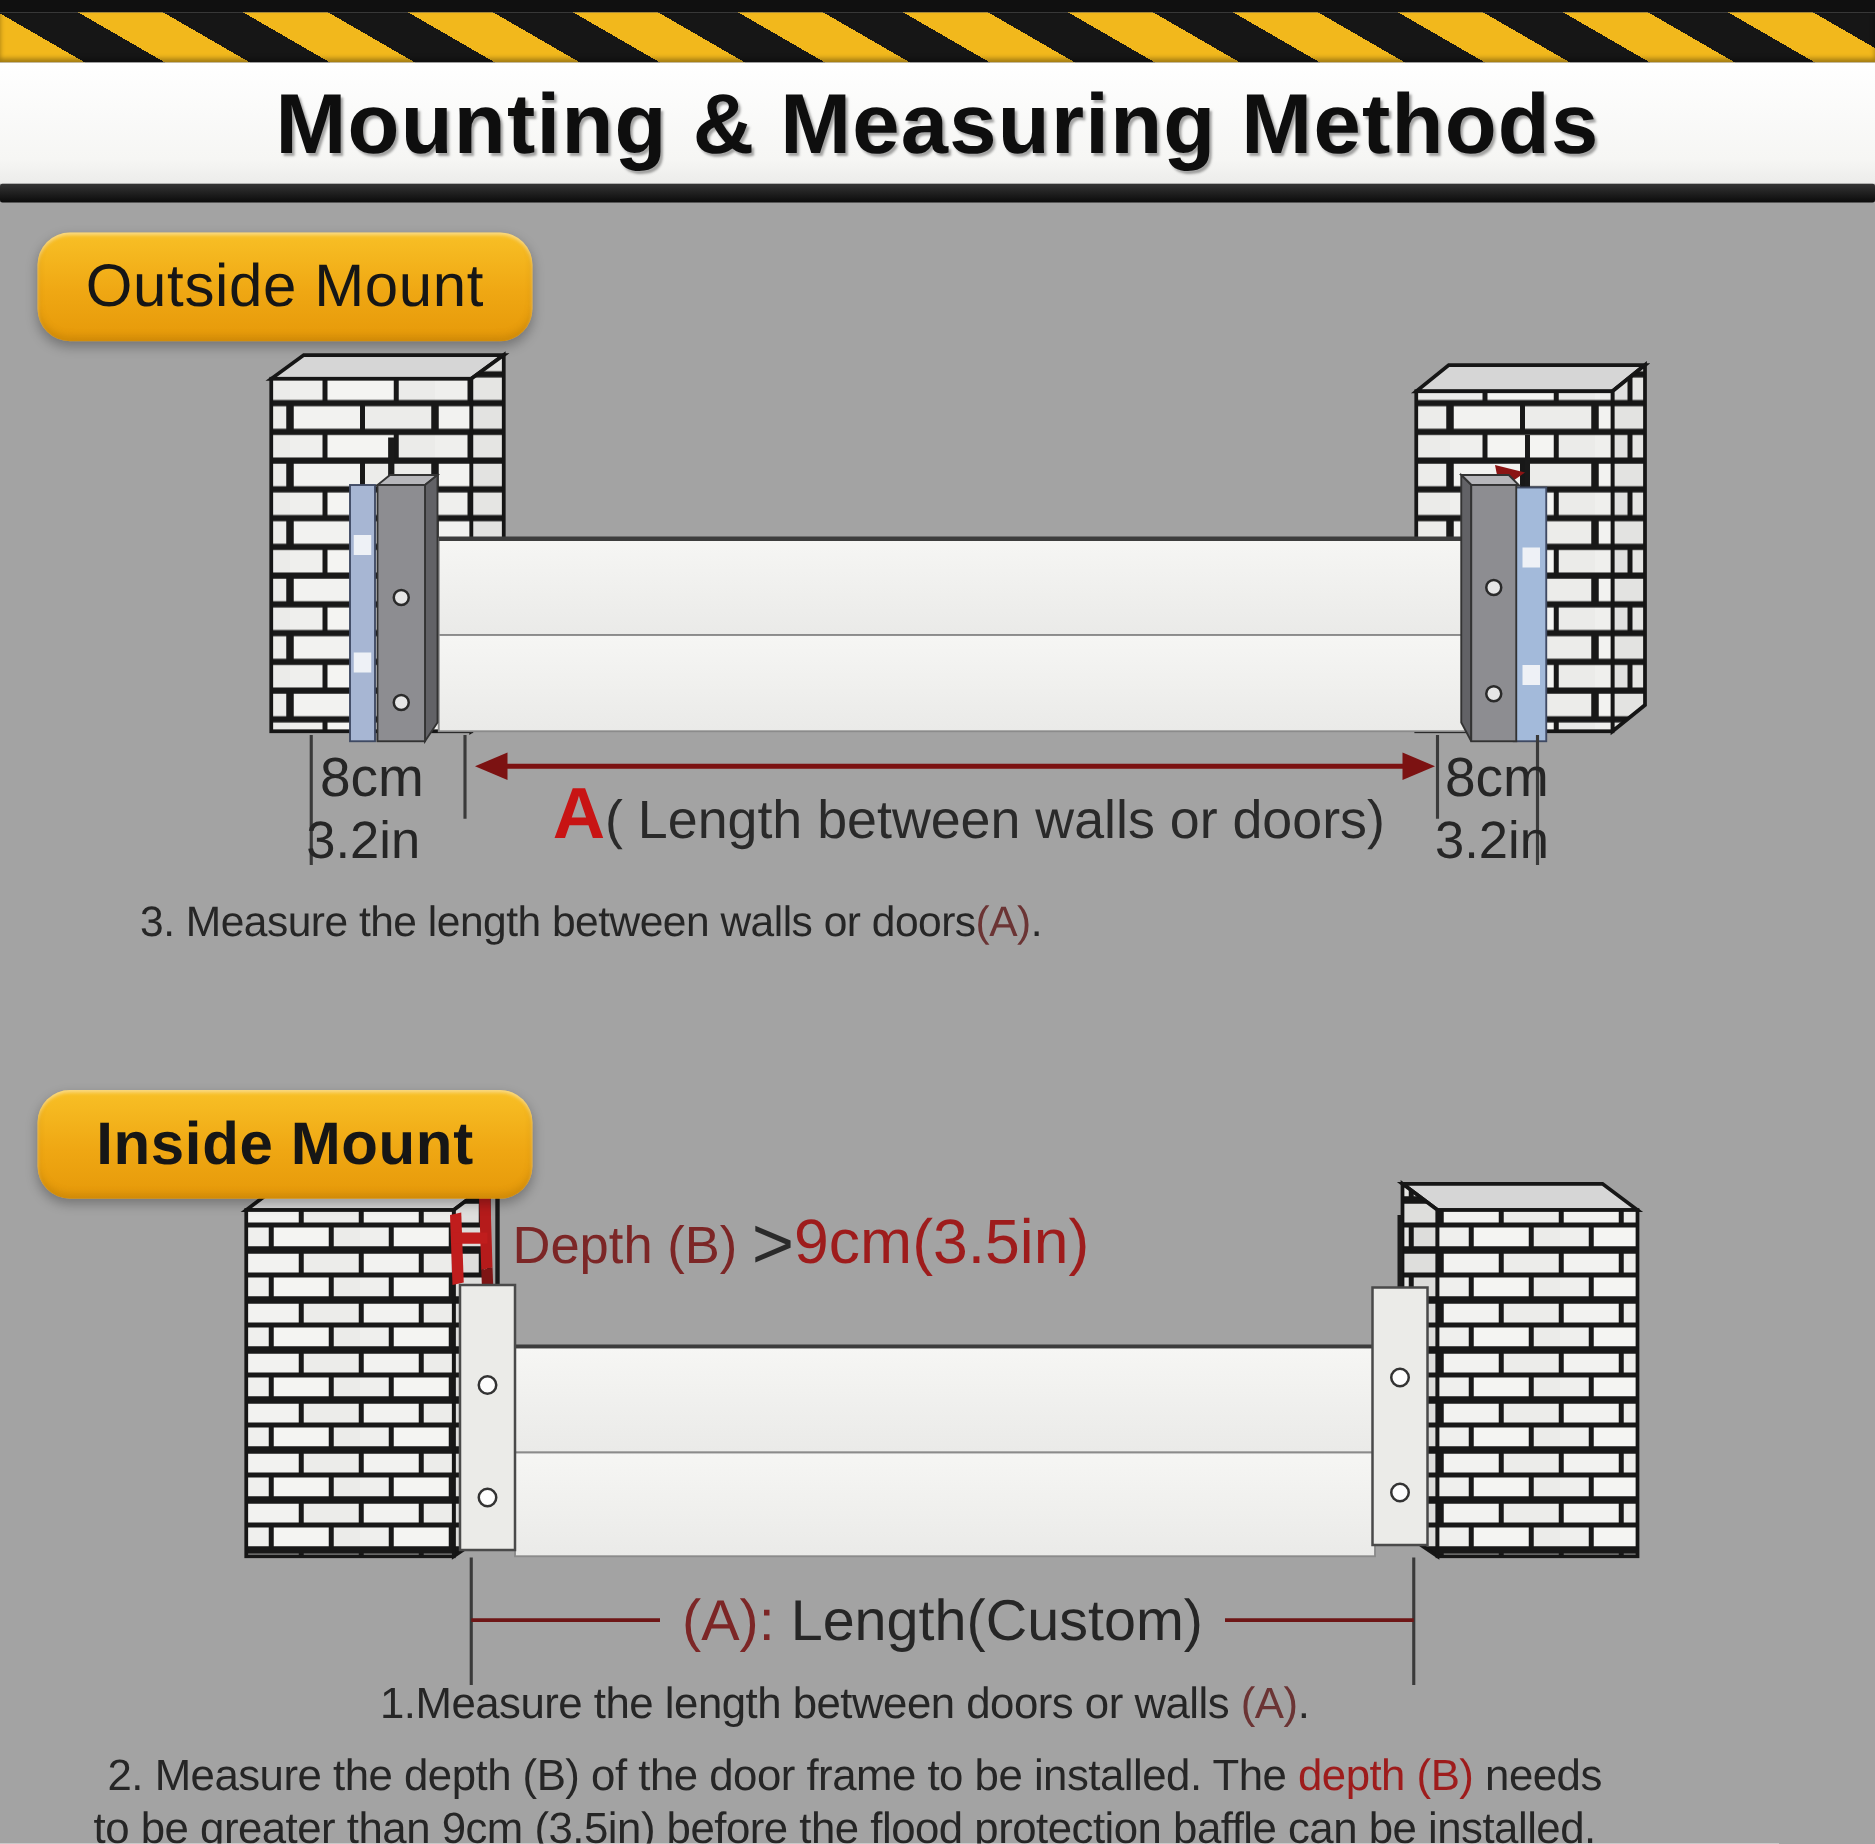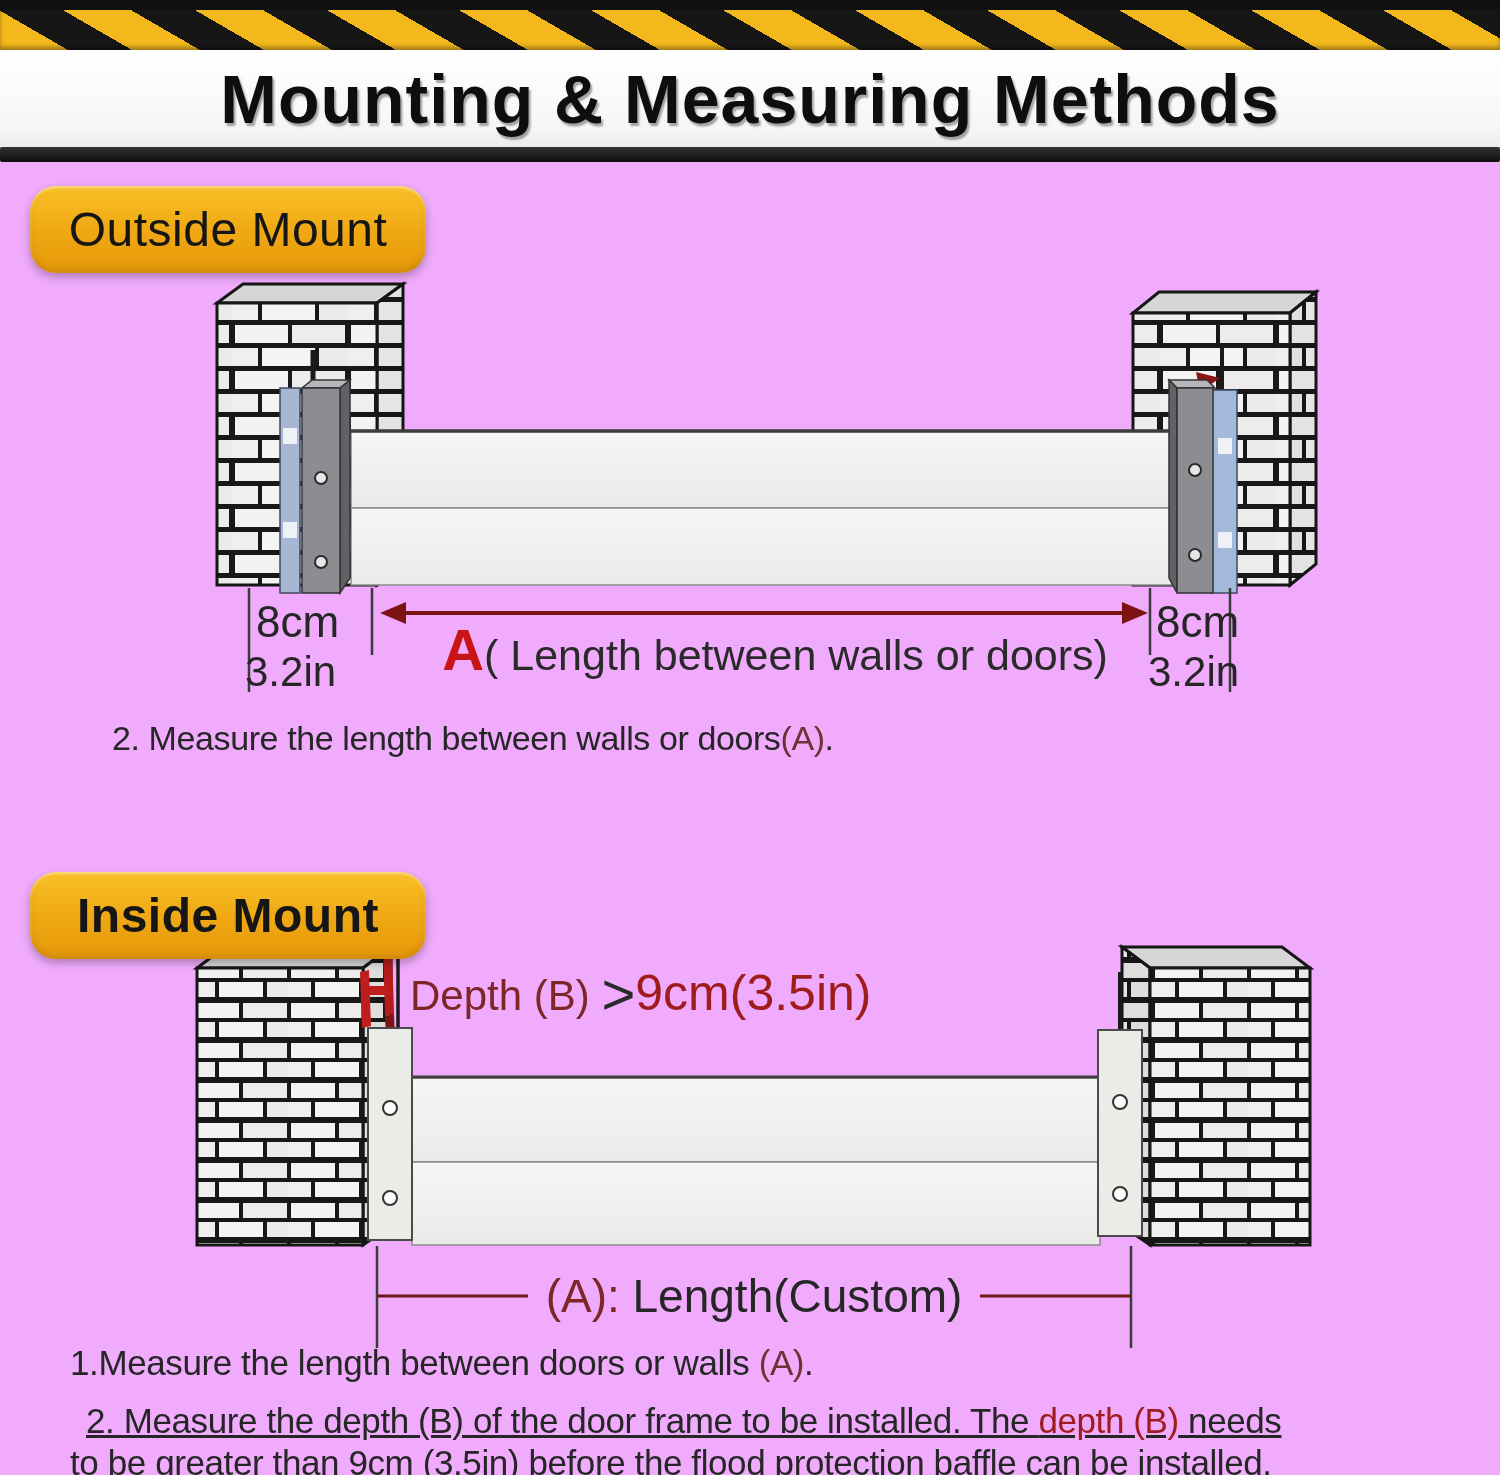--- a/index.html
+++ b/index.html
@@ -1,18 +1,18 @@
 <!DOCTYPE html>
 <html><head>
 <meta charset="utf-8">
 <style>
   html,body { margin:0; padding:0; background:#ffffff; }
   .page {
     position:relative; width:1500px; height:1475px; overflow:hidden;
-    background:#f0abfc; font-family:"Liberation Sans", sans-serif;
+    background:#a3a3a3; font-family:"Liberation Sans", sans-serif;text-align:center;
   }
   
   .top-black { position:absolute; left:0; top:0; width:100%; height:10px; background:#101010; }
   .hazard {
     position:absolute; left:0; top:10px; width:100%; height:40px;
     background:repeating-linear-gradient(30deg, #f2b81c 0 34px, #161616 34px 66px);
     box-shadow: inset 0 -3px 4px rgba(0,0,0,0.35);
   }
   .title-band {
     position:absolute; left:0; top:50px; width:100%; height:97px;
@@ -51,21 +51,21 @@
   .t-depth-val   { font-size:50px; fill:#9e1c1c; }
   .t-lenA    { font-size:46px; fill:#7c2626; }
   .t-lenRest { font-size:46px; fill:#262626; }
 
   
   .steps { position:absolute; color:#262626; letter-spacing:-0.4px; z-index:4; }
   .steps span { white-space:pre-wrap; }
   .steps-outside { left:112px; top:718px; font-size:34px; line-height:40px; }
   .steps-inside  { left:70px;  top:1342px; font-size:35px; line-height:42px; }
   .step + .step { margin-top:16px; }
-  .indent { padding-left:16px;text-decoration:underline; }
+  .indent { padding-left:16px; }
   .hl-soft { color:#6b3434; }
   .hl-red  { color:#9e1c1c; }
 </style>
 </head>
 <body>
 
 <div class="page">
 
   <div class="top-black"></div>
   <div class="hazard"></div>
@@ -151,21 +151,21 @@
       </g>
       <text x="256" y="637" class="t-dim">8cm</text>
       <text x="245" y="686" class="t-dim2">3.2in</text>
       <text x="1156" y="637" class="t-dim">8cm</text>
       <text x="1148" y="686" class="t-dim2">3.2in</text>
       <text x="775" y="670" text-anchor="middle" xml:space="preserve"><tspan class="t-bigA">A</tspan><tspan class="t-spanlabel">( Length between walls or doors)</tspan></text>
     </g>
   </svg>
 
   <div class="steps steps-outside">
-    <div class="step"><span>2. Measure the length between walls or doors</span><span class="hl-soft">(A)</span><span>.</span></div>
+    <div class="step"><span>3. Measure the length between walls or doors</span><span class="hl-soft">(A)</span><span>.</span></div>
   </div>
 
   <div class="badge badge-inside">
     <span>Inside Mount</span>
   </div>
 
   <svg class="diagram diagram-2" viewBox="0 935 1500 420">
     <defs>
       <pattern id="bk2" width="96" height="40" patternUnits="userSpaceOnUse">
         <rect width="96" height="40" fill="#181818"></rect>

